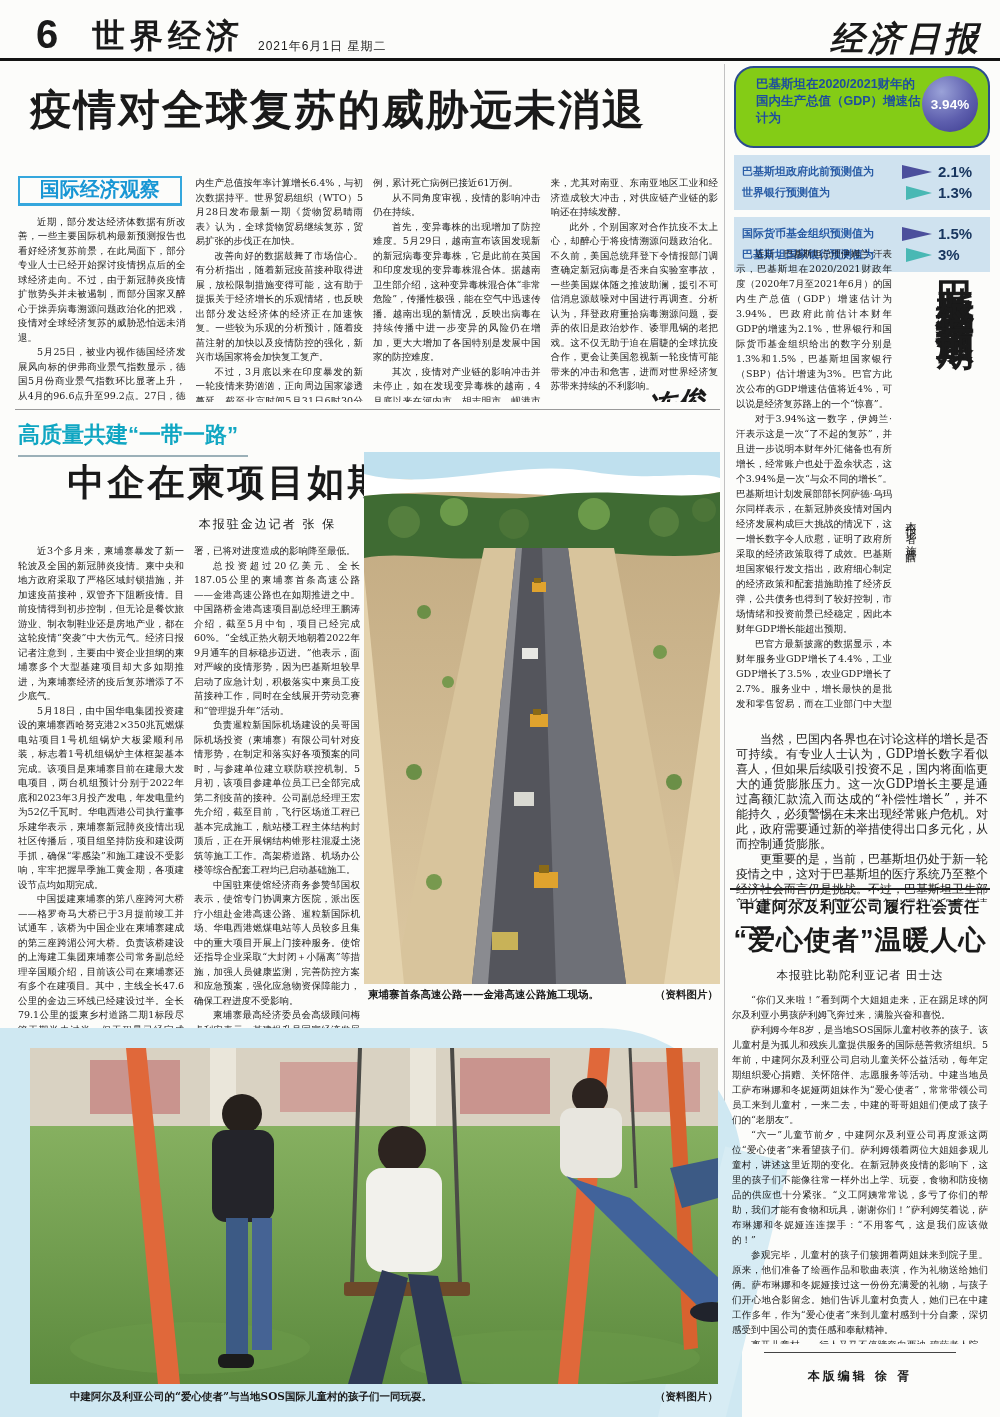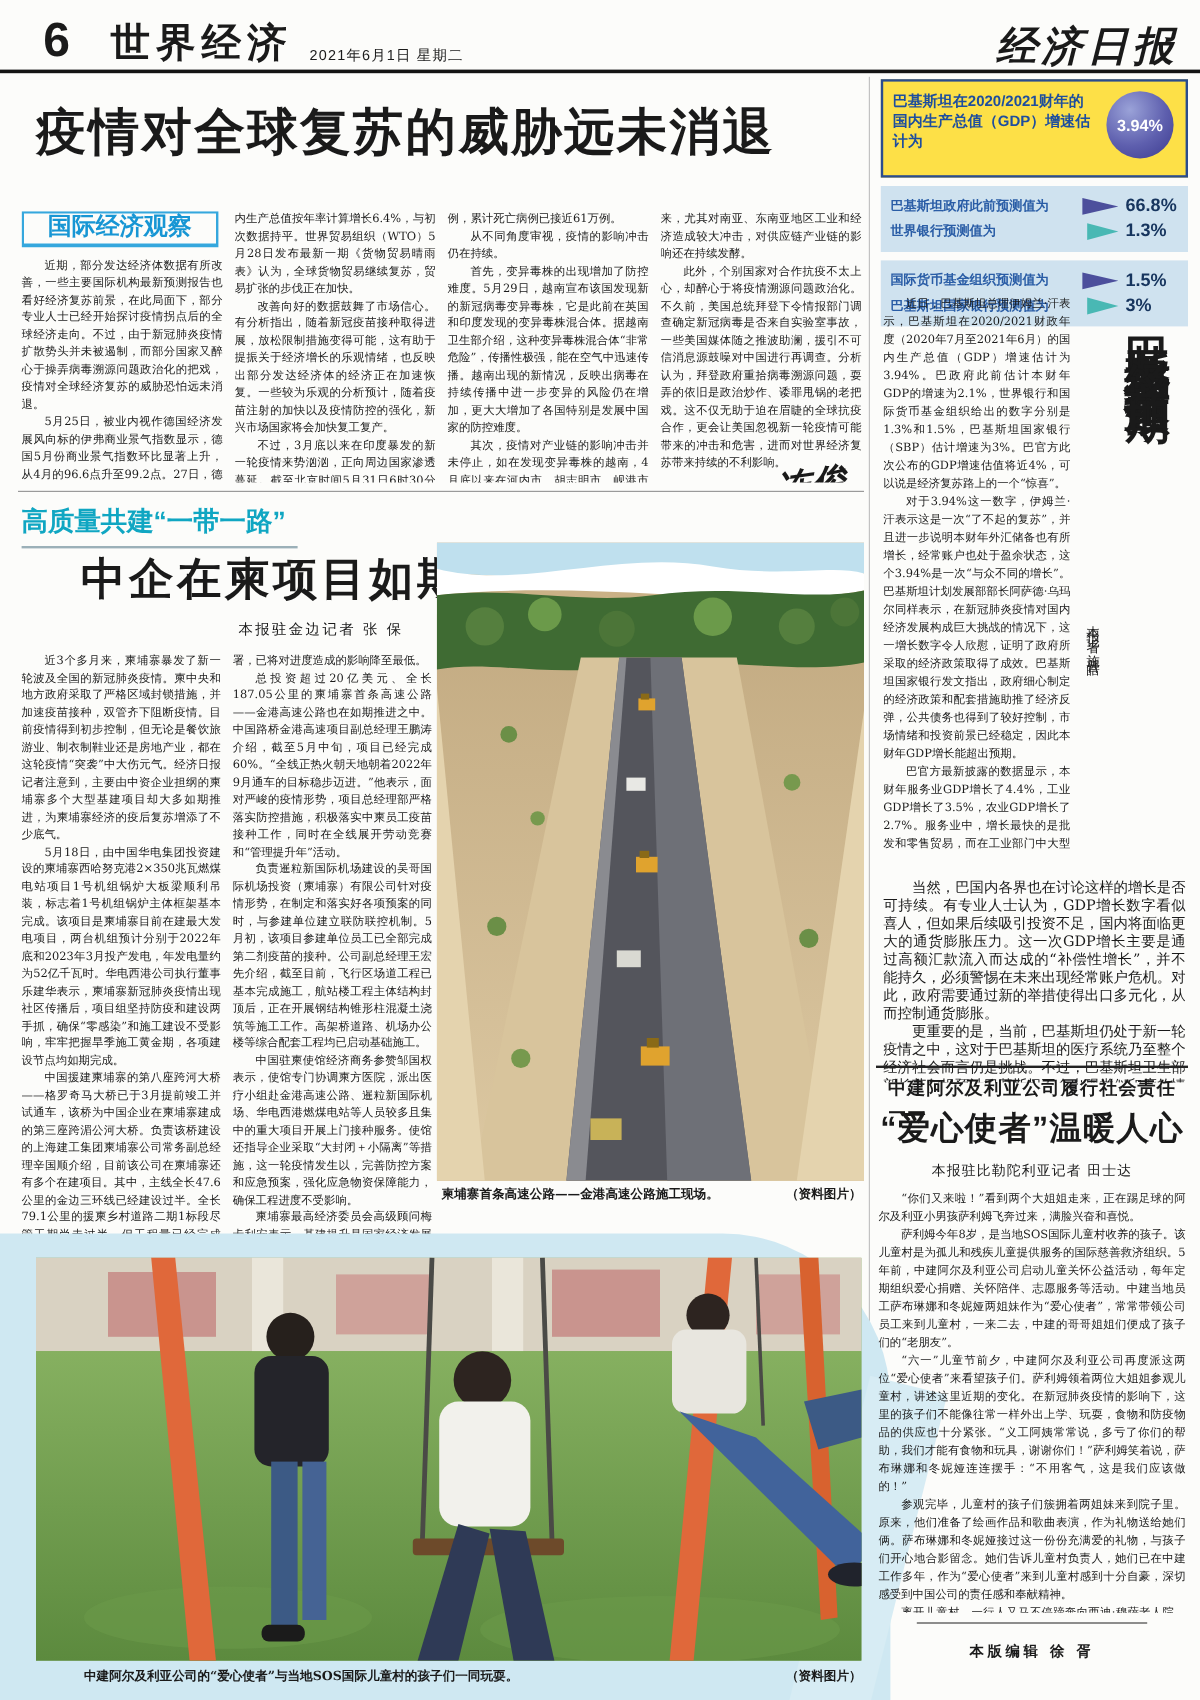--- a/index.html
+++ b/index.html
@@ -22,21 +22,21 @@
   .col{flex:1;font-size:9.5px;line-height:14.5px;text-align:justify;overflow:hidden;}
   .col p{margin:0;text-indent:2em;}
   .col p.cont{text-indent:0;}
   .kicker-box{border:2px solid #35a7dd;border-bottom-width:3px;color:#1796d4;font-weight:900;
         font-family:"Liberation Sans",sans-serif;font-size:20px;text-align:center;padding:4px 2px 6px;margin:0 4px 9px 0;}
   .sig{float:right;font-size:30px;font-weight:bold;font-style:italic;transform:rotate(-8deg);margin:4px 12px 0 6px;}
   .div-left{position:absolute;top:409px;left:15px;width:705px;border-top:1px solid #9a9a9a;}
 
   
   .info{position:absolute;top:66px;left:734px;width:256px;}
-  .info-box{position:relative;border:2px solid #2a4c8e;border-radius:0;background:#fde047;height:62px;padding:8px 8px;}
+  .info-box{position:relative;border:2px solid #2a4c8e;border-radius:20px;background:#84cc16;height:62px;padding:8px 20px;}
   .info-title{width:168px;font-size:12.5px;line-height:17px;font-weight:bold;color:#1e4e9e;font-family:"Liberation Sans",sans-serif;}
   .info-circle{position:absolute;right:10px;top:8px;width:56px;height:56px;border-radius:50%;
         background:radial-gradient(circle at 35% 28%,#9aa2d8 0%,#5e5fae 55%,#3b3a8e 100%);
         color:#fff;display:flex;align-items:center;justify-content:center;font-size:13.5px;font-weight:bold;
         font-family:"Liberation Sans",sans-serif;}
   .info-panel{background:#cfe2ef;margin-top:7px;padding:6px 8px 7px;}
   .info-row{display:flex;align-items:center;height:21px;}
   .info-label{flex:1;text-align:left;font-size:11px;font-weight:bold;color:#2a5da6;font-family:"Liberation Sans",sans-serif;}
   .tri{width:0;height:0;border-top:7px solid transparent;border-bottom:7px solid transparent;margin:0 6px 0 8px;}
   .tri.indigo{border-left:30px solid #4c4f9c;}
@@ -127,21 +127,21 @@
 
   <div class="info">
     <div class="info-box">
       <div class="info-title">巴基斯坦在2020/2021财年的国内生产总值（GDP）增速估计为</div>
       <div class="info-circle">3.94%</div>
     </div>
     <div class="info-panel">
       <div class="info-row">
         <span class="info-label">巴基斯坦政府此前预测值为</span>
         <span class="tri indigo"></span>
-        <span class="info-val">66.8%</span>
+        <span class="info-val">2.1%</span>
       </div>
       <div class="info-row">
         <span class="info-label">世界银行预测值为</span>
         <span class="tri teal"></span>
         <span class="info-val">1.3%</span>
       </div>
     </div>
     <div class="info-panel">
       <div class="info-row">
         <span class="info-label">国际货币基金组织预测值为</span>
@@ -173,23 +173,23 @@
   <div class="camb-headline">中企在柬项目如期推进</div>
   <div class="camb-byline">本报驻金边记者 张 保</div>
   <div class="camb-cols">
     <div class="camb-col">
       <p>近3个多月来，柬埔寨暴发了新一轮波及全国的新冠肺炎疫情。柬中央和地方政府采取了严格区域封锁措施，并加速疫苗接种，双管齐下阻断疫情。目前疫情得到初步控制，但无论是餐饮旅游业、制衣制鞋业还是房地产业，都在这轮疫情“突袭”中大伤元气。经济日报记者注意到，主要由中资企业担纲的柬埔寨多个大型基建项目却大多如期推进，为柬埔寨经济的疫后复苏增添了不少底气。</p>
       <p>5月18日，由中国华电集团投资建设的柬埔寨西哈努克港2×350兆瓦燃煤电站项目1号机组锅炉大板梁顺利吊装，标志着1号机组锅炉主体框架基本完成。该项目是柬埔寨目前在建最大发电项目，两台机组预计分别于2022年底和2023年3月投产发电，年发电量约为52亿千瓦时。华电西港公司执行董事乐建华表示，柬埔寨新冠肺炎疫情出现社区传播后，项目组坚持防疫和建设两手抓，确保“零感染”和施工建设不受影响，牢牢把握旱季施工黄金期，各项建设节点均如期完成。</p>
       <p>中国援建柬埔寨的第八座跨河大桥——格罗奇马大桥已于3月提前竣工并试通车，该桥为中国企业在柬埔寨建成的第三座跨湄公河大桥。负责该桥建设的上海建工集团柬埔寨公司常务副总经理辛国顺介绍，目前该公司在柬埔寨还有多个在建项目。其中，主线全长47.6公里的金边三环线已经建设过半。全长79.1公里的援柬乡村道路二期1标段尽管工期尚未过半，但工程量已经完成71.4%。今年4月开工、主支线全长114.5公里的71C国家公路将在雨季来临前完成路基填筑的30%。辛国顺表示，疫情的暴发和随之而来的封锁，确实给组织施工和管理造成了不便，但公司及时调整部</p>
     </div>
     <div class="camb-col">
       <p class="cont">署，已将对进度造成的影响降至最低。</p>
-      <p>总投资超过20亿美元、全长187.05公里的柬埔寨首条高速公路——金港高速公路也在如期推进之中。中国路桥金港高速项目副总经理王鹏涛介绍，截至5月中旬，项目已经完成60%。“全线正热火朝天地朝着2022年9月通车的目标稳步迈进。”他表示，面对严峻的疫情形势，项目总经理部严格落实防控措施，积极落实中柬员工疫苗接种工作，同时在全线展开劳动竞赛和“管理提升年”活动。</p>
+      <p>总投资超过20亿美元、全长187.05公里的柬埔寨首条高速公路——金港高速公路也在如期推进之中。中国路桥金港高速项目副总经理王鹏涛介绍，截至5月中旬，项目已经完成60%。“全线正热火朝天地朝着2022年9月通车的目标稳步迈进。”他表示，面对严峻的疫情形势，因为巴基斯坦较早启动了应急计划，积极落实中柬员工疫苗接种工作，同时在全线展开劳动竞赛和“管理提升年”活动。</p>
       <p>负责暹粒新国际机场建设的吴哥国际机场投资（柬埔寨）有限公司针对疫情形势，在制定和落实好各项预案的同时，与参建单位建立联防联控机制。5月初，该项目参建单位员工已全部完成第二剂疫苗的接种。公司副总经理王宏先介绍，截至目前，飞行区场道工程已基本完成施工，航站楼工程主体结构封顶后，正在开展钢结构锥形柱混凝土浇筑等施工工作。高架桥道路、机场办公楼等综合配套工程均已启动基础施工。</p>
-      <p>中国驻柬使馆经济商务参赞邹国权表示，使馆专门协调柬方医院，派出医疗小组赴金港高速公路、暹粒新国际机场、华电西港燃煤电站等人员较多且集中的重大项目开展上门接种服务。使馆还指导企业采取“大封闭＋小隔离”等措施，这一轮疫情发生以，完善防控方案和应急预案，强化应急物资保障能力，确保工程进度不受影响。</p>
+      <p>中国驻柬使馆经济商务参赞邹国权表示，使馆专门协调柬方医院，派出医疗小组赴金港高速公路、暹粒新国际机场、华电西港燃煤电站等人员较多且集中的重大项目开展上门接种服务。使馆还指导企业采取“大封闭＋小隔离”等措施，加强人员健康监测，完善防控方案和应急预案，强化应急物资保障能力，确保工程进度不受影响。</p>
       <p>柬埔寨最高经济委员会高级顾问梅卡利安表示，基建提升是国家经济发展中的重要组成部分。疫情期间仍然如期推进的项目，令人感到惊叹和感激。“我们不知道什么时候能够度过疫情，疫后经济复苏会以哪种形态出现，但无论如何，基础设施的改善都将在其中发挥重要作用。”</p>
     </div>
   </div>
 
   <div class="road-photo">
     <svg width="356" height="532" viewBox="0 0 356 532" xmlns="http://www.w3.org/2000/svg">
       <rect x="0" y="0" width="356" height="532" fill="#cab186"></rect>
       <linearGradient id="sand" x1="0" y1="0" x2="0" y2="1">
         <stop offset="0" stop-color="#c3ab82"></stop>
           <stop offset="1" stop-color="#dcc8a2"></stop>

